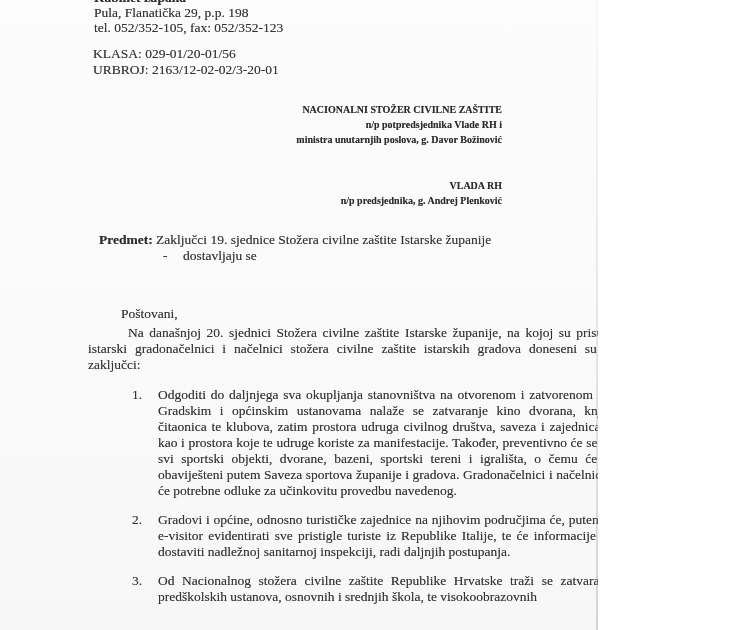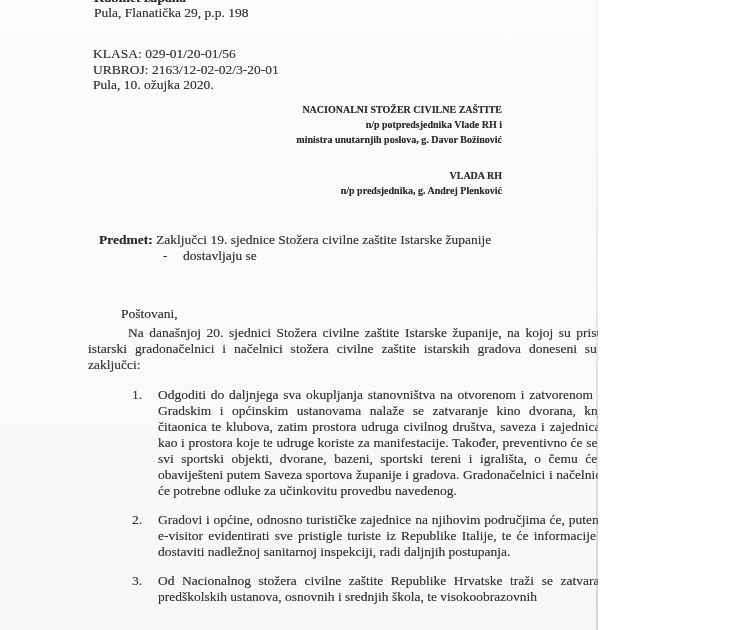--- a/index.html
+++ b/index.html
@@ -29,21 +29,21 @@
   .letterhead { position: absolute; left: 94px; top: -10px; line-height: 15px; }
   .office-line { font-weight: bold; color: #2c2d2f; }
   
   .reference { position: absolute; left: 93px; top: 46px; line-height: 15.5px; }
   
   .recipients {
     position: absolute; right: 96px; top: 103px;
     text-align: right; font-weight: bold; color: #2b2c2e;
     line-height: 14.8px; font-size: 10px;
   }
-  .recipient-group-2 { margin-top: 22px; }
+  .recipient-group-2 { margin-top: 32px; }
   
   .subject { position: absolute; left: 99px; top: 232px; line-height: 16px; }
   .subject-label { font-weight: bold; color: #2b2c2e; }
   .subject-sub { display: flex; padding-left: 64px; }
   .subject-dash { width: 20px; }
   
   .salutation { position: absolute; left: 121px; top: 306px; text-align: right; }
   
   .intro {
     position: absolute; left: 88px; top: 325px; width: 558px;
@@ -57,26 +57,26 @@
   .conclusion-text { flex: 1; text-align: justify; }
 </style>
 </head>
 <body>
 
 <div class="page">
 
   <div class="letterhead">
     <div class="office-line">Kabinet župana</div>
     <div>Pula, Flanatička  29, p.p. 198</div>
+    <div>tel. 052/352-105, fax: 052/352-123</div>
   </div>
 
   <div class="reference">
     <div>KLASA: 029-01/20-01/56</div>
     <div>URBROJ: 2163/12-02-02/3-20-01</div>
-    <div>Pula, 10. ožujka 2020.</div>
   </div>
 
   <div class="recipients">
     <div class="recipient-group">
       <div>NACIONALNI STOŽER CIVILNE ZAŠTITE</div>
       <div>n/p potpredsjednika Vlade RH i</div>
       <div>ministra unutarnjih poslova, g. Davor Božinović</div>
     </div>
     <div class="recipient-group recipient-group-2">
       <div>VLADA RH</div>

